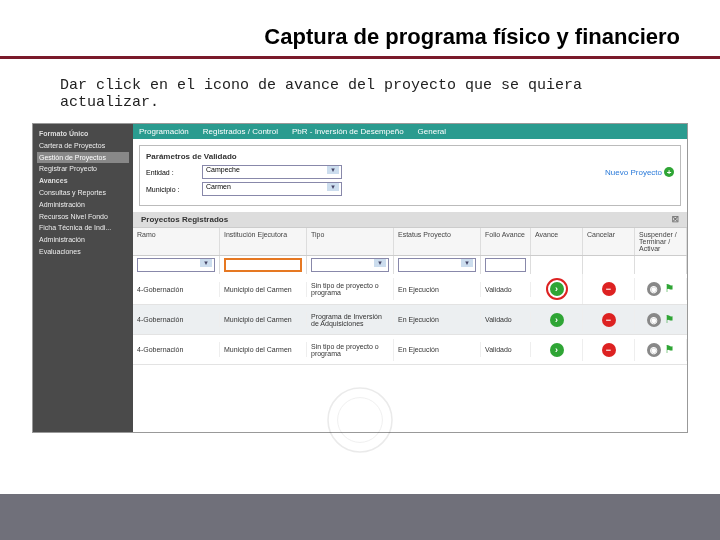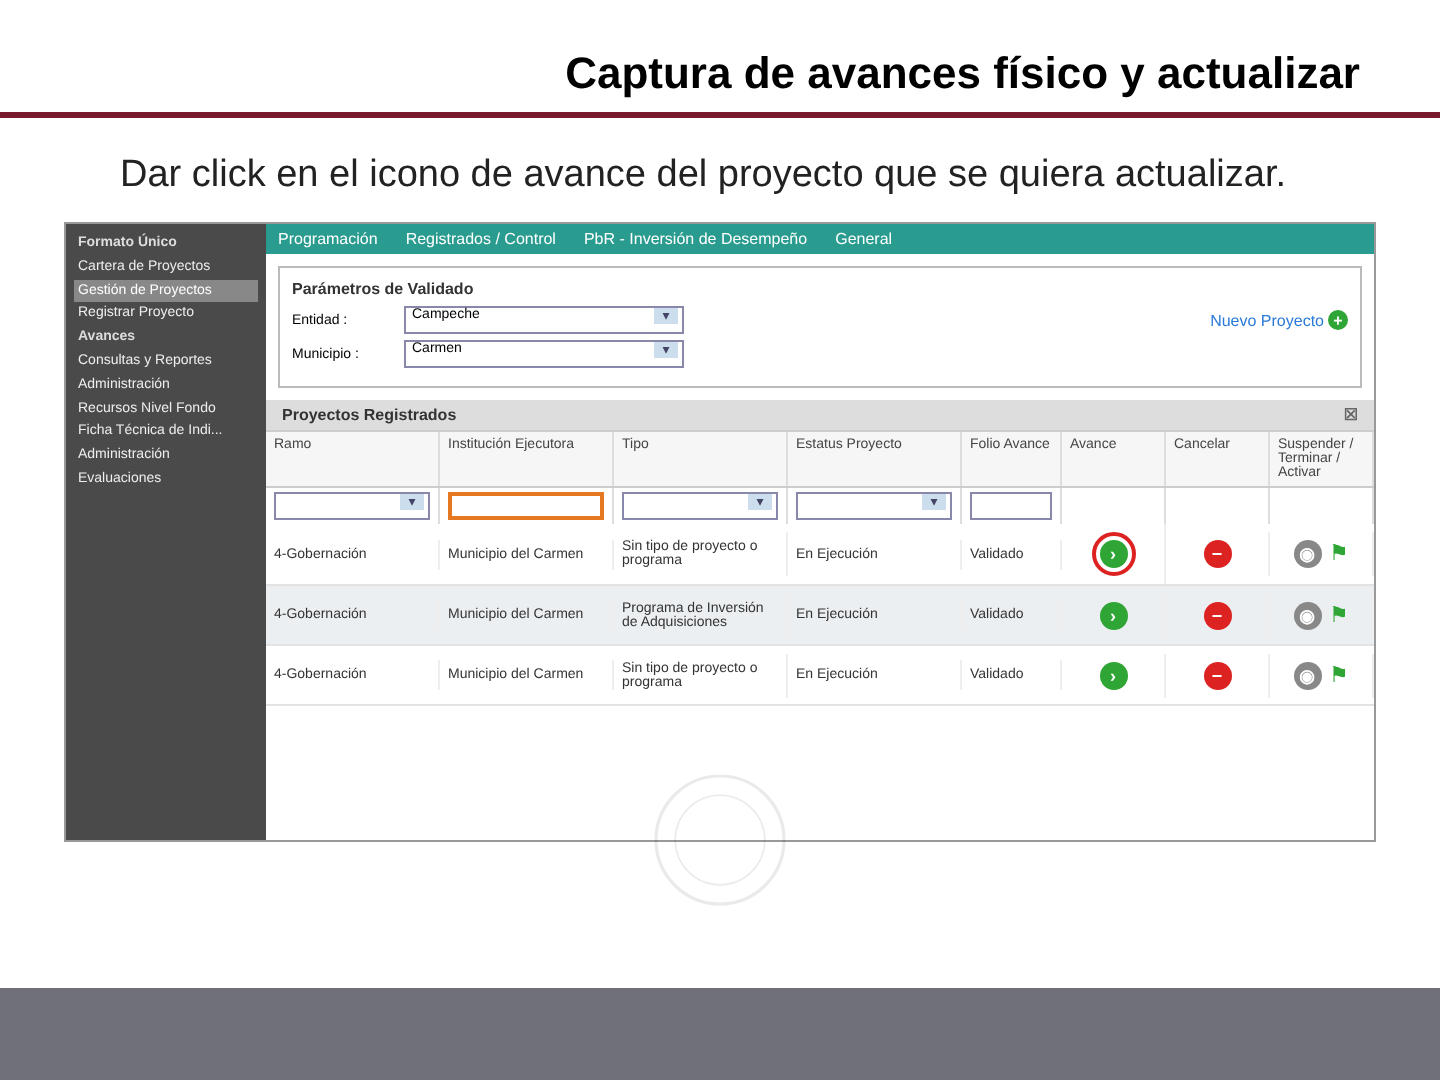--- a/index.html
+++ b/index.html
@@ -1,18 +1,18 @@
 <!DOCTYPE html>
 <html><head>
 <meta charset="utf-8">
 <style>
   * { box-sizing: border-box; margin: 0; padding: 0; }
   body { width: 720px; height: 540px; font-family: Arial, sans-serif; background: #fff; position: relative; overflow: hidden; }
   .slide-title { text-align: right; font-size: 22px; font-weight: bold; padding: 24px 40px 6px 40px; border-bottom: 3px solid #7a1a2a; margin-bottom: 18px; }
-  .instruction { font-size: 19px; padding: 0 40px 12px 60px; color: #222; }
+  .instruction { font-size: 15px; padding: 0 40px 12px 60px; color: #222; font-family: Liberation Mono, monospace; }
   .app-frame { margin: 0 32px; border: 1px solid #999; background: #fef9c3; font-size: 8px; height: 310px; display: flex; position: relative; }
   .sidebar { width: 100px; background: #4a4a4a; color: #eee; padding: 4px 4px; font-size: 7px; line-height: 1.4; }
   .sidebar-item { padding: 1px 2px; cursor: pointer; }
   .sidebar-bold { font-weight: bold; color: #ddd; }
   .sidebar-high { background: #888; color: #fff; }
   .main { flex: 1; background: #fff; display: flex; flex-direction: column; }
   .tabs { background: #2a9b8f; display: flex; padding: 3px 6px; gap: 14px; color: #fff; font-size: 8px; }
   .tab { cursor: pointer; }
   .panel { border: 1px solid #bbb; margin: 6px; padding: 6px; }
   .panel-title { font-size: 8px; color: #333; margin-bottom: 4px; font-weight: bold; }
@@ -45,21 +45,21 @@
   .icon-gray { background: #888; }
   .icon-flag { color: #2fa535; font-size: 11px; }
   .circle-highlight { border: 2px solid #d22; border-radius: 50%; padding: 2px; display: inline-flex; }
   .footer-band { position: absolute; bottom: 0; left: 0; right: 0; height: 46px; background: #70707a; }
   .watermark { position:absolute; left: 300px; top: 380px; width: 120px; height: 80px; opacity: 0.08; pointer-events:none; }
   .watermark svg { width:100%; height:100%; }
 </style>
 </head>
 <body>
 
-<div class="slide-title">Captura de avances físico y actualizar</div>
+<div class="slide-title">Captura de programa físico y financiero</div>
 <div class="instruction">Dar click en el icono de avance del proyecto que se quiera actualizar.</div>
 
 <div class="app-frame">
 
   <div class="sidebar">
     <div class="sidebar-item sidebar-bold">Formato Único</div>
     <div class="sidebar-item">Cartera de Proyectos</div>
     <div class="sidebar-item sidebar-high">Gestión de Proyectos</div>
     <div class="sidebar-item">Registrar Proyecto</div>
     <div class="sidebar-item sidebar-bold">Avances</div>

